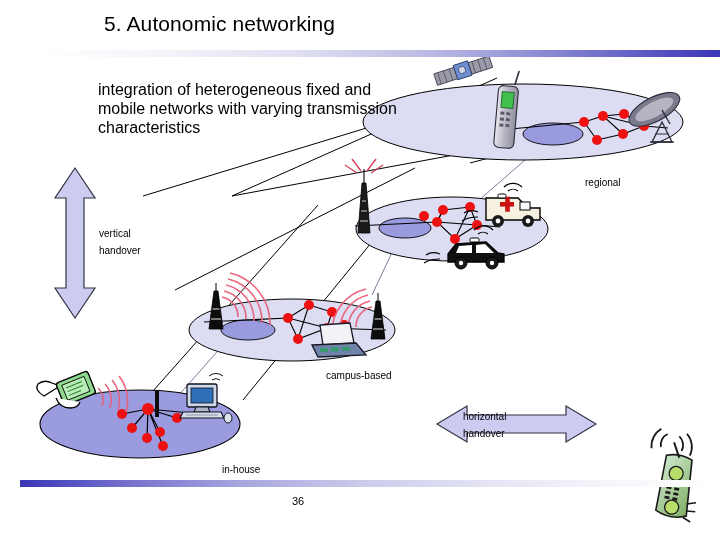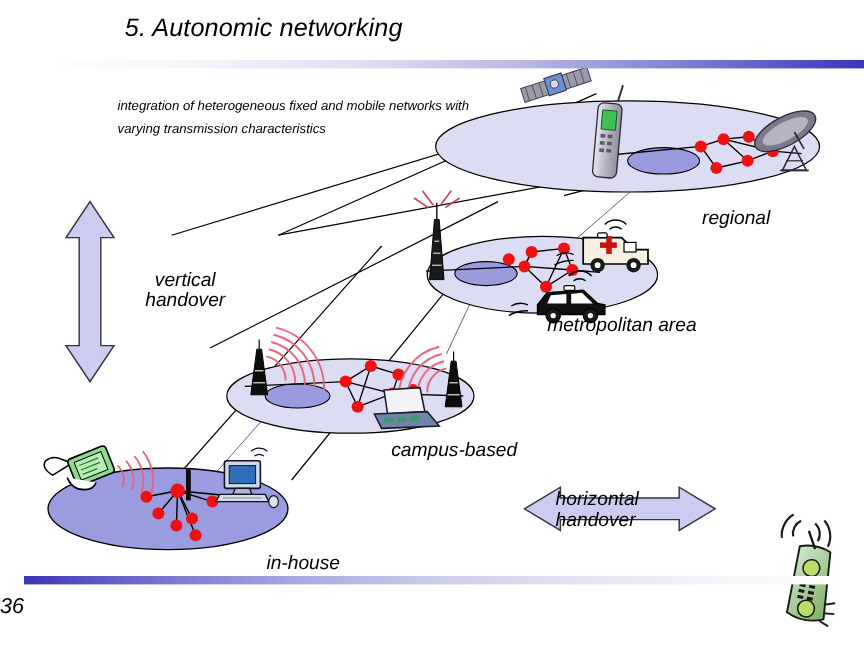--- a/index.html
+++ b/index.html
@@ -1,54 +1,54 @@
 <!DOCTYPE html>
 <html><head>
 <meta charset="utf-8">
 <style>
   html,body{margin:0;padding:0;}
   body{
     width:720px;height:540px;background:#ffffff;overflow:hidden;
     font-family:"Liberation Sans", sans-serif;
     position:relative;
   }
-  #slide{position:absolute;left:0;top:0;width:720px;height:540px;font-style:italic;}
+  #slide{position:absolute;left:0;top:0;width:720px;height:540px;}
 
   
   .slide-title{
     position:absolute;left:104px;top:12px;
     font-size:21px;color:#000000;letter-spacing:0.1px;white-space:nowrap;
   }
   
   .rule-top{
     position:absolute;left:38px;top:50px;width:682px;height:7px;
     background:linear-gradient(to right,#ffffff 0%,#f4f4fb 18%,#e0e0f2 38%,#b9b9e4 58%,#7f7fd0 78%,#3b35b8 100%);
   }
   .rule-bottom{
     position:absolute;left:20px;top:480px;width:690px;height:7px;
     background:linear-gradient(to right,#3b35b8 0%,#6f6ccb 14%,#a7a6de 32%,#ccccec 50%,#e4e4f4 68%,#f6f6fb 86%,#ffffff 100%);
   }
   
   .body-text{
     position:absolute;left:98px;top:80px;width:300px;
-    font-size:11px;line-height:19px;color:#000000;
-  }
-  
-  .lbl{position:absolute;font-size:16px;line-height:17px;color:#000000;white-space:pre-line;}
+    font-size:16px;line-height:19px;color:#000000;
+  }
+  
+  .lbl{position:absolute;font-size:10px;line-height:17px;color:#000000;white-space:pre-line;}
   #label-regional{left:585px;top:174px;}
   #label-metro{left:456px;top:263px;}
   #label-campus{left:305px;top:367px;margin-left:21px;}
   #label-inhouse{left:190px;top:461px;margin-left:32px;}
-  #label-vertical{left:121px;top:225px;text-align:center;}
+  #label-vertical{left:99px;top:225px;}
   #label-horizontal{left:463px;top:372px;margin-top:36px;}
 
   
   .page-num{
-    position:absolute;left:0;top:495px;width:596px;text-align:left;
-    font-size:18px;color:#000000;
+    position:absolute;left:0;top:495px;width:596px;text-align:center;
+    font-size:11px;color:#000000;
   }
   svg{position:absolute;left:0;top:0;width:720px;height:540px;overflow:visible;}
   .svg-layer{pointer-events:none;}
 </style>
 </head>
 <body>
 
 <div id="slide">
 
   <svg viewBox="0 0 720 540" class="svg-layer">
@@ -373,21 +373,20 @@
     </g>
   </svg>
 
   <div class="rule-top"></div>
   <div class="rule-bottom"></div>
 
   <div class="slide-title">5. Autonomic networking</div>
   <div class="body-text">integration of heterogeneous fixed and mobile networks with varying transmission characteristics</div>
 
   <div class="lbl" id="label-regional">regional</div>
-  <div class="lbl" id="label-metro">metropolitan area</div>
   <div class="lbl" id="label-campus">campus-based</div>
   <div class="lbl" id="label-inhouse">in-house</div>
   <div class="lbl" id="label-vertical">vertical
 handover</div>
   <div class="lbl" id="label-horizontal">horizontal
 handover</div>
 
   <div class="page-num">36</div>
 </div>
 

